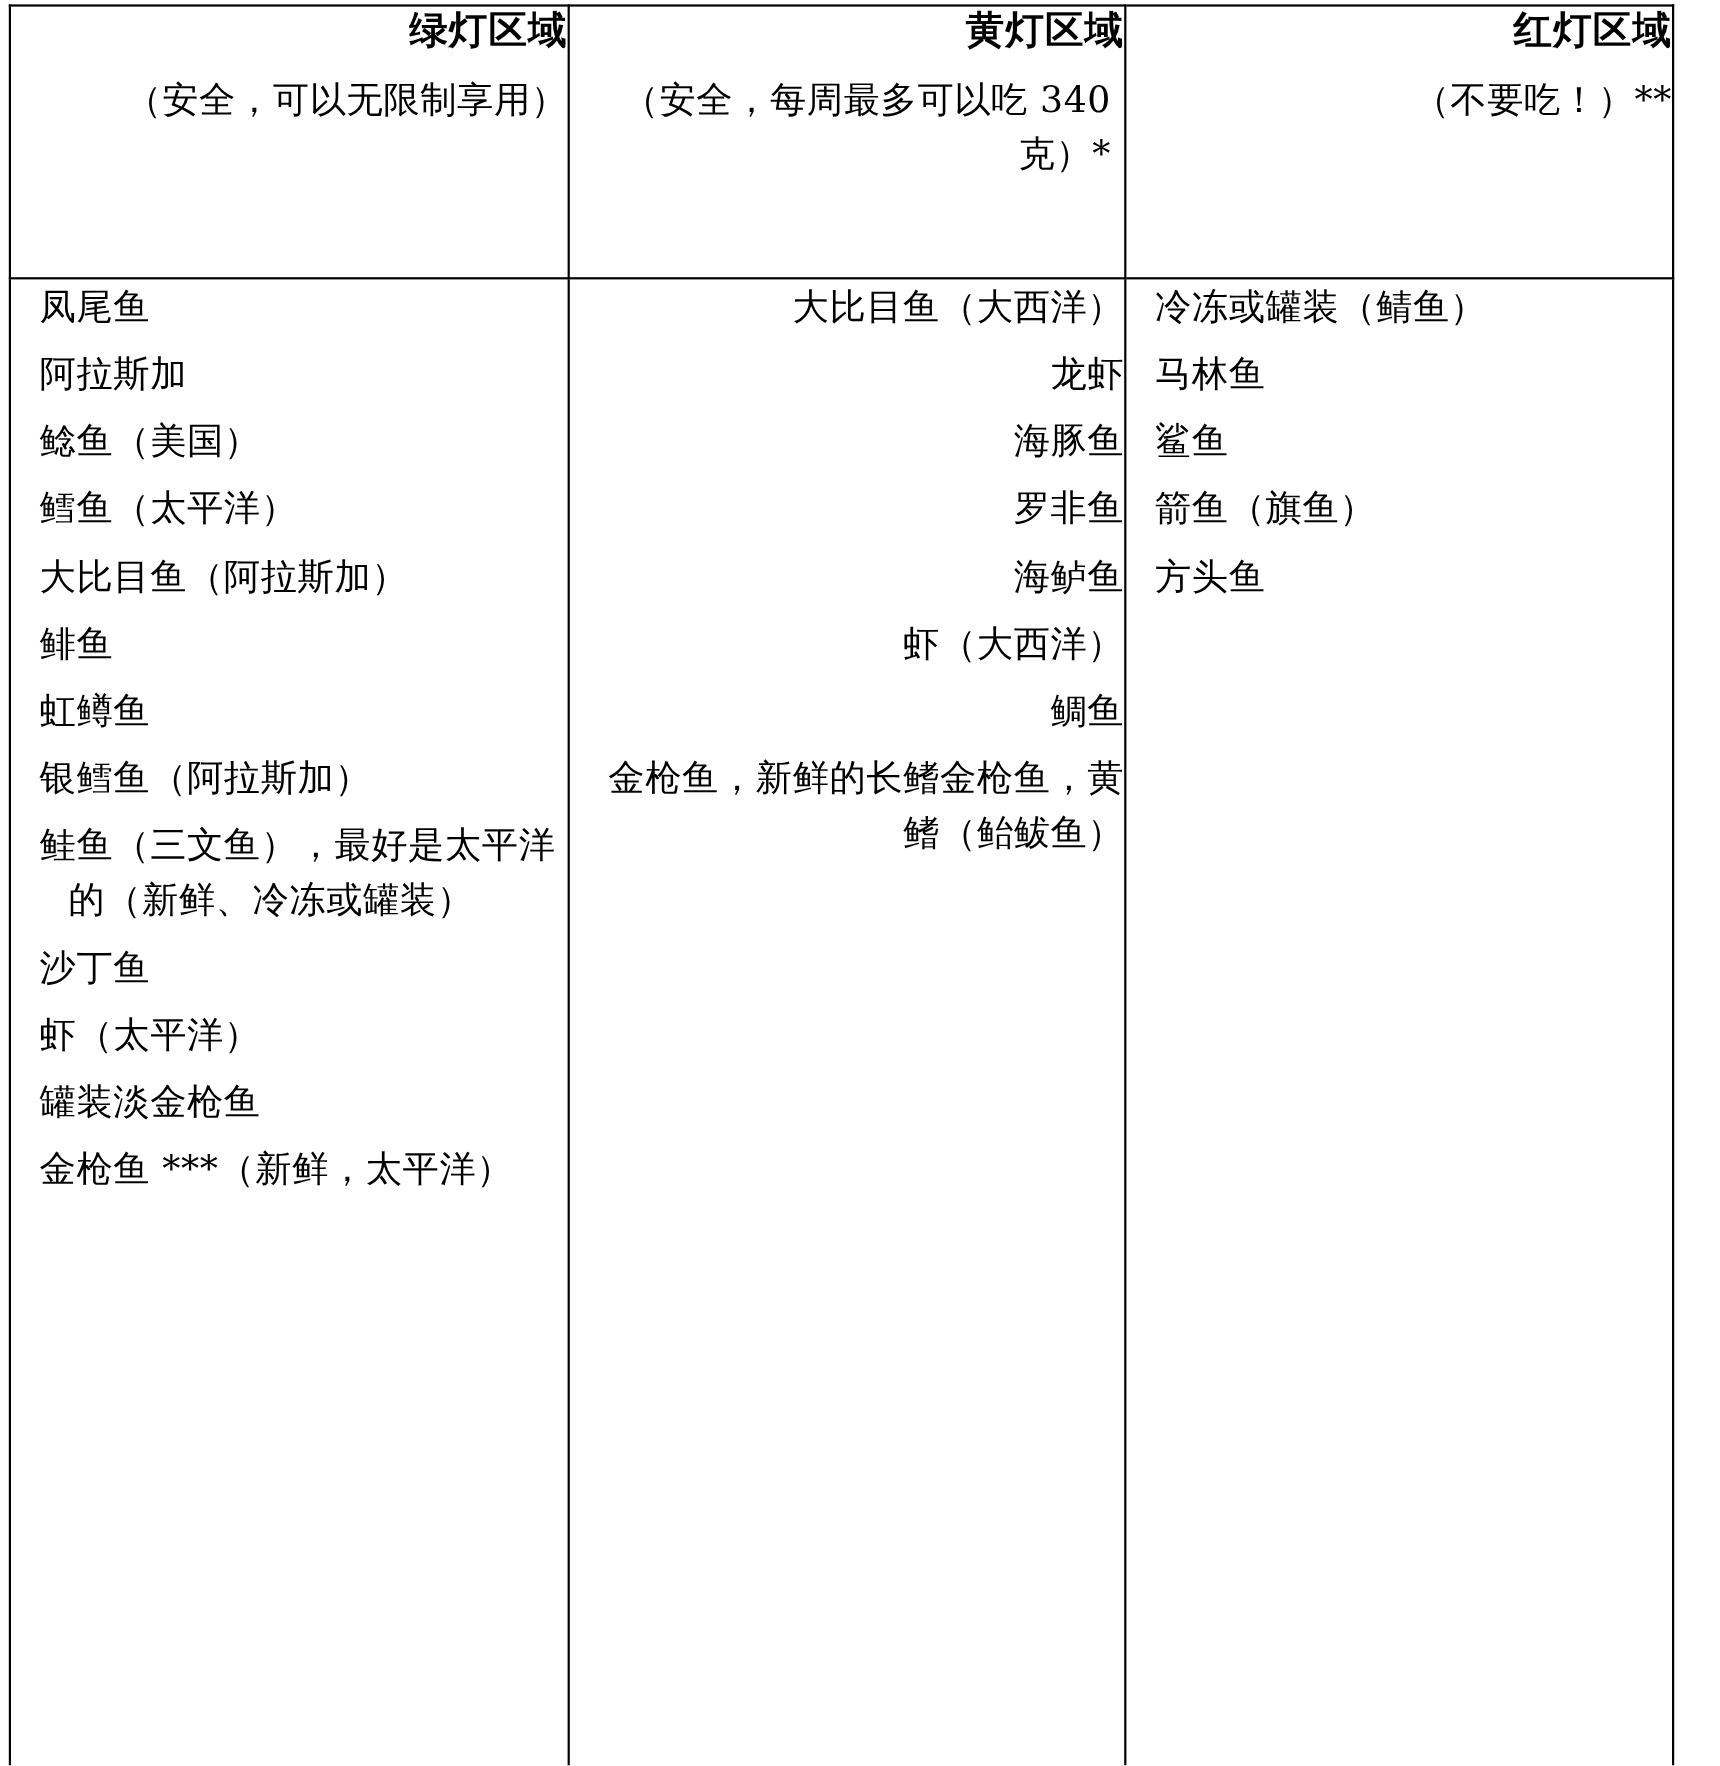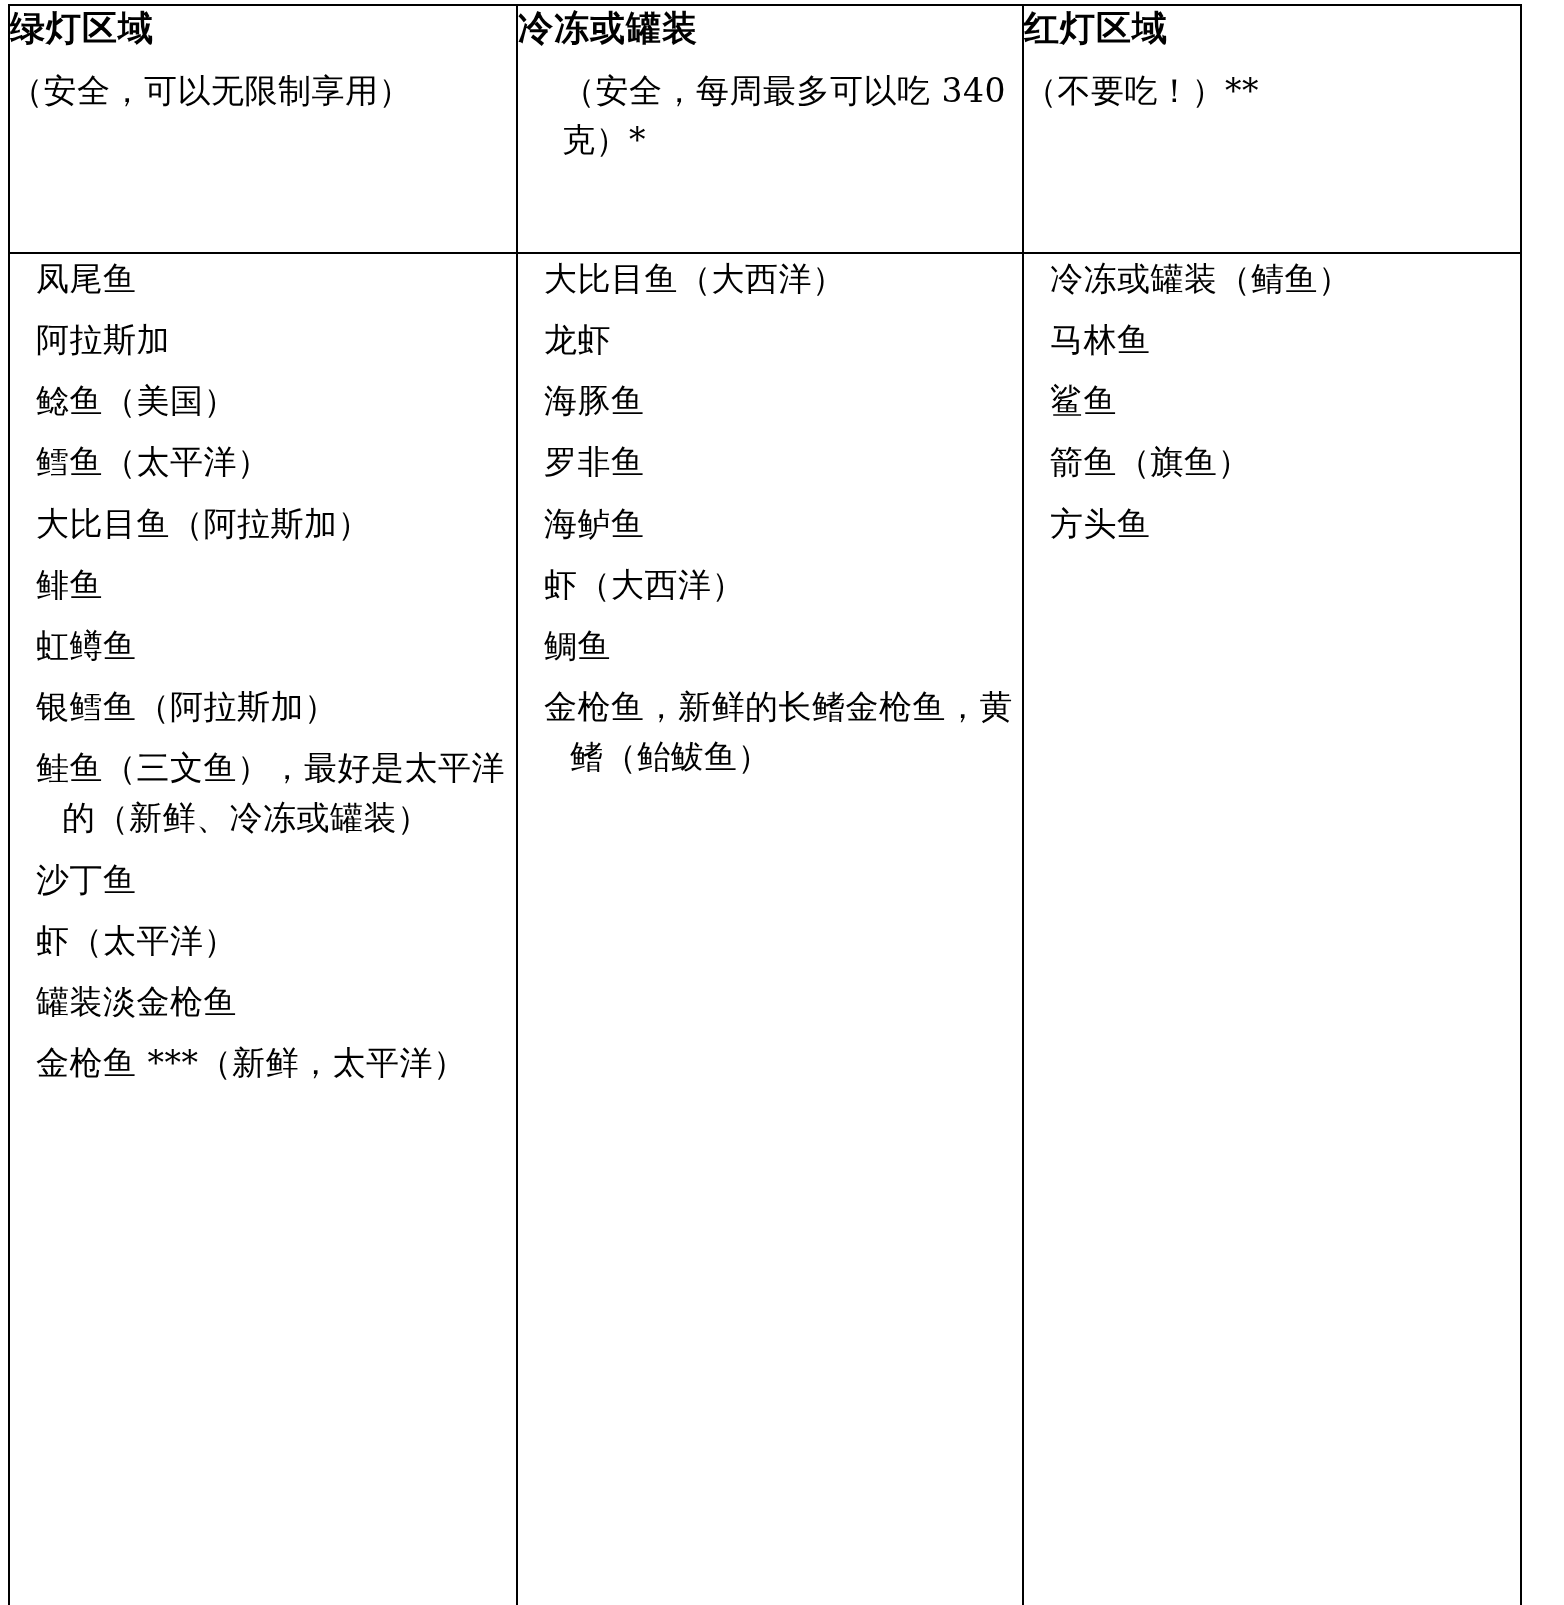--- a/index.html
+++ b/index.html
@@ -30,21 +30,21 @@
     border: 2px solid #000000;
     vertical-align: top;
     padding: 0;
   }
   col.c1 { width: 508px; }
   col.c2 { width: 506px; }
   col.c3 { width: 498px; }
 
   
   .head-cell {
-    text-align: left;
+    text-align: right;
     padding: 26px 18px 22px 18px;
     height: 248px;
     box-sizing: border-box;
   }
   .head-title {
     font-size: 35px;
     font-weight: bold;
     line-height: 1.25;
     letter-spacing: 1px;
   }
@@ -73,41 +73,41 @@
   }
   ul.fish-list li {
     font-size: 33px;
     line-height: 1.52;
     margin: 0 0 11px 0;
     padding-left: 52px;
     text-indent: -26px;
     letter-spacing: 0.5px;
   }
   .col-green li { padding-left: 54px; }
-  .col-yellow li { padding-left: 54px; }
+  .col-yellow li { padding-left: 54px; text-align: right; }
   .col-red li { padding-left: 54px; }
 </style>
 </head>
 <body>
 
 <div class="page">
   <table class="fish-table">
     <colgroup>
       <col class="c1">
       <col class="c2">
       <col class="c3">
     </colgroup>
     <tbody>
       <tr>
         <td class="head-cell">
           <div class="head-title">绿灯区域</div>
           <div class="head-sub">（安全，可以无限制享用）</div>
         </td>
         <td class="head-cell">
-          <div class="head-title">冷冻或罐装</div>
+          <div class="head-title">黄灯区域</div>
           <div class="head-sub two-line">（安全，每周最多可以吃 340 克）*</div>
         </td>
         <td class="head-cell">
           <div class="head-title">红灯区域</div>
           <div class="head-sub">（不要吃！）**</div>
         </td>
       </tr>
       <tr>
         <td class="body-cell">
           <ul class="fish-list col-green">

